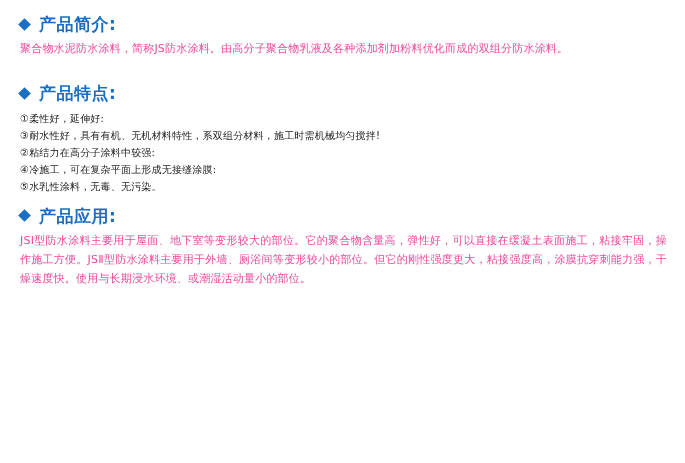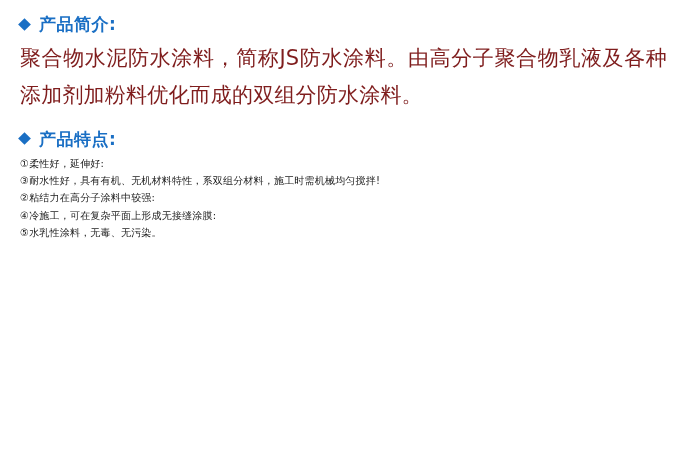--- a/index.html
+++ b/index.html
@@ -39,42 +39,42 @@
     margin-left: 2px;
   }
   .section-title {
     font-size: 17px;
     font-weight: bold;
     color: #1a6fc4;
     letter-spacing: 0.5px;
     line-height: 1.2;
   }
   .body-text {
-    font-size: 21px;
+    font-size: 11px;
     line-height: 1.72;
-    color: #7f1d1d;
+    color: #ec4899;
     text-align: justify;
     margin: 0 0 4px 0;
     padding-left: 2px;
     letter-spacing: 0.2px;
   }
   .feature-list {
     list-style: none;
     margin: 0;
     padding: 0 0 0 2px;
   }
   .feature-list li {
     font-size: 10px;
     line-height: 1.72;
     color: #1c1c1c;
     text-align: justify;
     letter-spacing: 0.2px;
   }
   .s-intro { margin-top: 2px; }
-  .s-features { margin-top: 16px; }
+  .s-features { margin-top: 24px; }
   .s-apps { margin-top: 10px; }
 </style>
 </head>
 <body>
 
 <div class="page">
 
   <div class="section s-intro">
     <div class="section-head">
       <span class="diamond"></span>
@@ -90,14 +90,21 @@
     </div>
     <ul class="feature-list">
       <li>①柔性好，延伸好:</li>
       <li>③耐水性好，具有有机、无机材料特性，系双组分材料，施工时需机械均匀搅拌!</li>
       <li>②粘结力在高分子涂料中较强:</li>
       <li>④冷施工，可在复杂平面上形成无接缝涂膜:</li>
       <li>⑤水乳性涂料，无毒、无污染。</li>
     </ul>
   </div>
 
+  <div class="section s-apps">
+    <div class="section-head">
+      <span class="diamond"></span>
+      <span class="section-title">产品应用:</span>
+    </div>
+    <p class="body-text">JSⅠ型防水涂料主要用于屋面、地下室等变形较大的部位。它的聚合物含量高，弹性好，可以直接在缓凝土表面施工，粘接牢固，操作施工方便。JSⅡ型防水涂料主要用于外墙、厕浴间等变形较小的部位。但它的刚性强度更大，粘接强度高，涂膜抗穿刺能力强，干燥速度快。使用与长期浸水环境、或潮湿活动量小的部位。</p>
+  </div>
 
 </div>
 
 </body></html>

